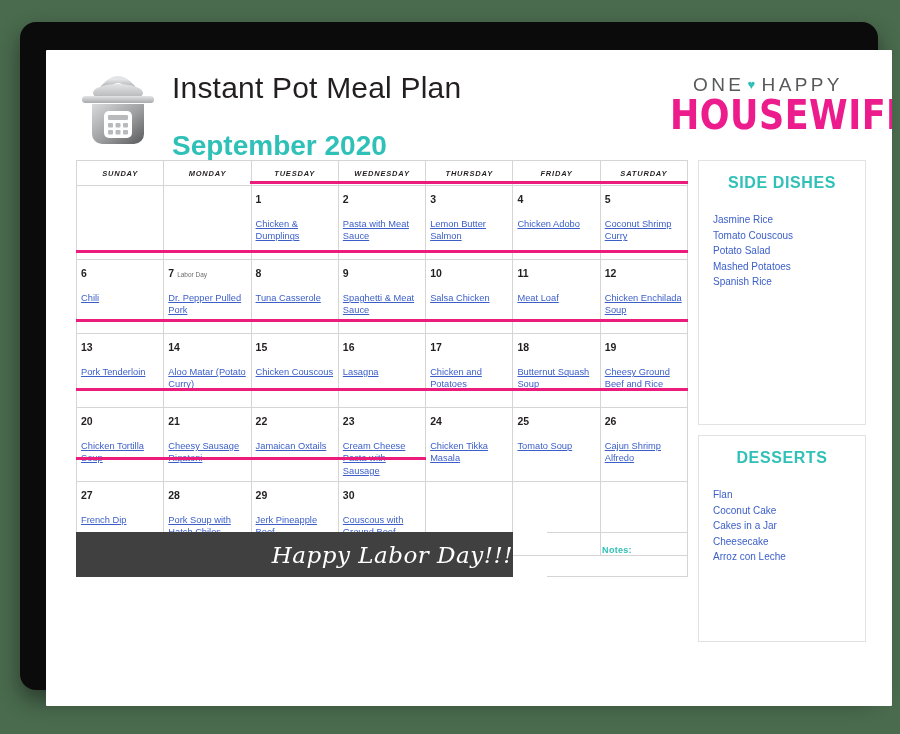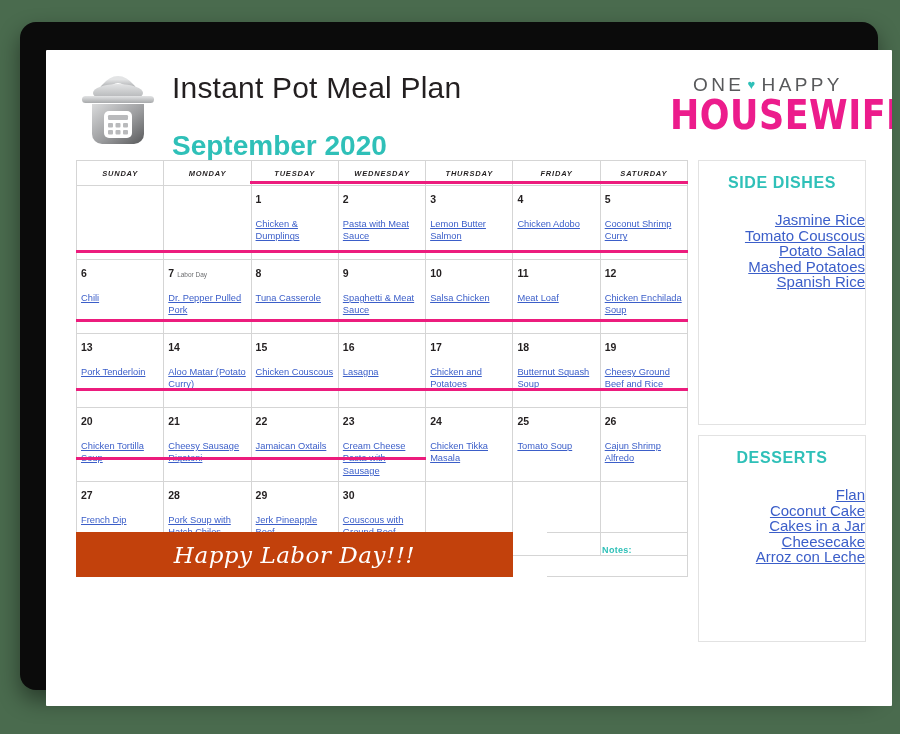--- a/index.html
+++ b/index.html
@@ -188,24 +188,24 @@
   
   .banner-row {
     position: absolute;
     left: 30px;
     width: 612px;
     height: 45px;
     display: flex;
   }
   .banner {
     width: 437px;
-    background: #c2410c;
+    background: #404040;
     display: flex;
     align-items: center;
-    justify-content: center;
+    justify-content: flex-end;
   }
   .banner-text {
     color: #ffffff;
     font-family: "DejaVu Serif", serif;
     font-style: italic;
     font-size: 23px;
     letter-spacing: .5px;
   }
   .notes {
     flex: 1;
@@ -237,26 +237,24 @@
     font-size: 16px;
     font-weight: 700;
     color: #2fc0b8;
     letter-spacing: .6px;
     margin-top: 13px;
   }
   .panel-list {
     margin: 20px 0 0 14px;
   }
   .panel-item {
-    font-size: 15px;
+    font-size: 10px;
     line-height: 15.5px;
     color: #3b5ec9;
-    text-decoration: underline;
     display: block;
-    text-align: right;
   }
 </style>
 </head>
 <body>
 
 <div class="frame">
   <div class="page">
 
     <div class="header">
 

